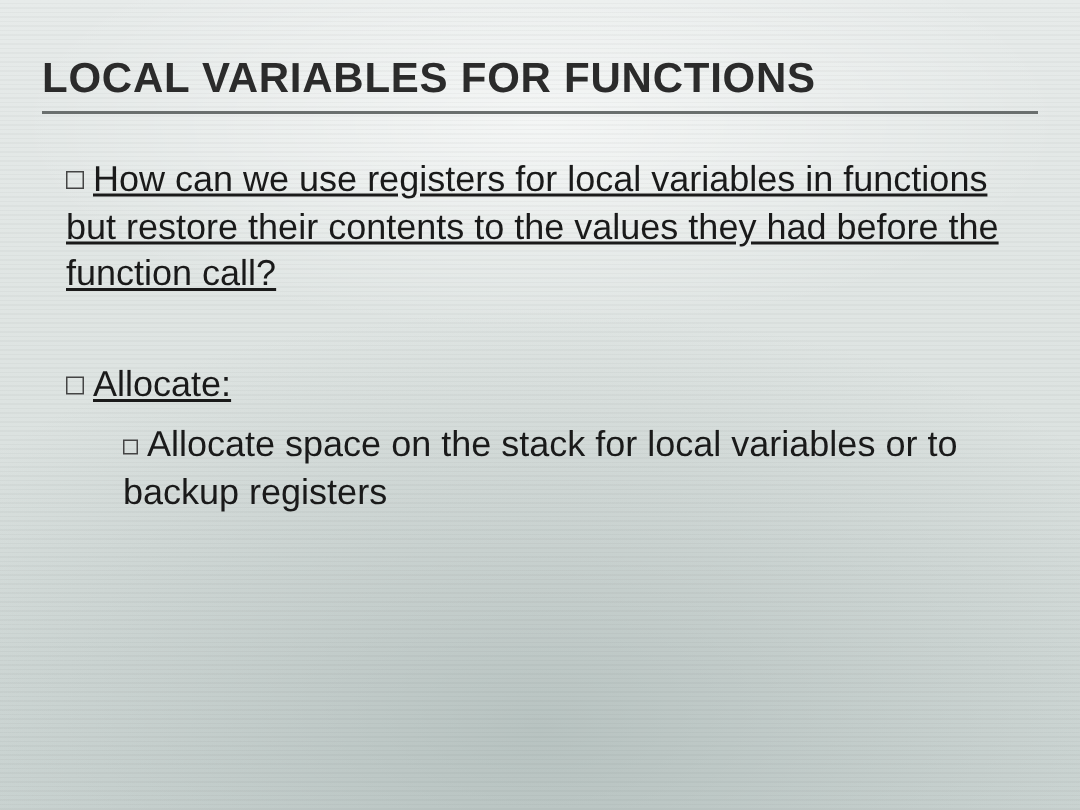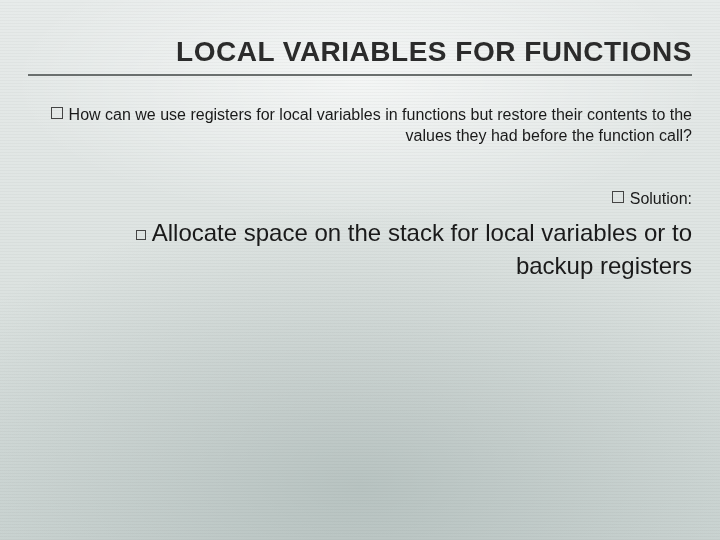--- a/index.html
+++ b/index.html
@@ -28,41 +28,41 @@
       rgba(255,255,255,0.0) 0px,
       rgba(255,255,255,0.0) 2px,
       rgba(0,0,0,0.028) 2px,
       rgba(0,0,0,0.028) 3px
     );
     pointer-events: none;
   }
   .content {
     position: relative;
     padding: 36px 28px 28px 28px;
-    text-align: right;
   }
   .title {
     font-size: 28px;
     letter-spacing: 0.5px;
     color: #2b2b2b;
     font-weight: 600;
     border-bottom: 2px solid #6a6f6e;
     padding-bottom: 6px;
     margin: 0 0 28px 0;
     font-family: "Arial Narrow", Arial, Helvetica, sans-serif;
     font-stretch: condensed;
   }
   .bullet-block {
     margin: 0 0 42px 16px;
   }
   .bullet-row {
     display: block;
-    font-size: 16px;
+    font-size: 24px;
     line-height: 1.32;
     color: #1a1a1a;
+    text-decoration: underline;
   }
   .sq {
     display: inline-block;
     width: 12px;
     height: 12px;
     border: 1.5px solid #444;
     margin-right: 6px;
     vertical-align: 1px;
     box-sizing: border-box;
   }
@@ -88,21 +88,21 @@
     <h1 class="title">LOCAL VARIABLES FOR FUNCTIONS</h1>
 
     <div class="bullet-block">
       <span class="bullet-row">
         <span class="sq"></span><span>How can we use registers for local variables in functions but restore their contents to the values they had before the function call?</span>
       </span>
     </div>
 
     <div class="bullet-block">
       <span class="bullet-row">
-        <span class="sq"></span><span>Solution:</span>
+        <span class="sq"></span><span>Allocate:</span>
       </span>
       <div class="sub-block">
         <span class="sq sq-sm"></span><span>Allocate space on the stack for local variables or to backup registers</span>
       </div>
     </div>
 
   </div>
 </div>
 
 </body></html>

